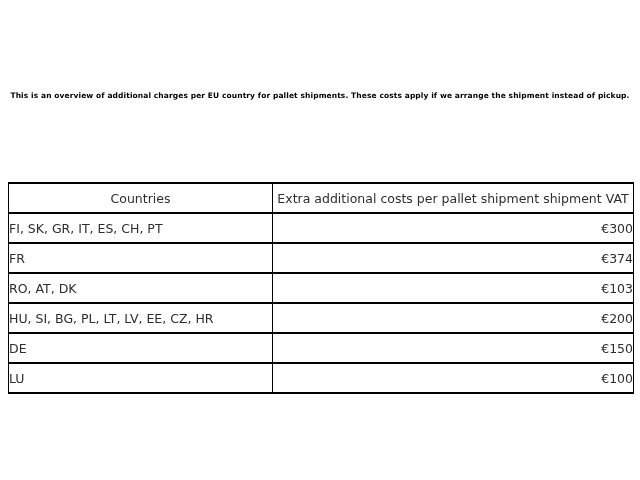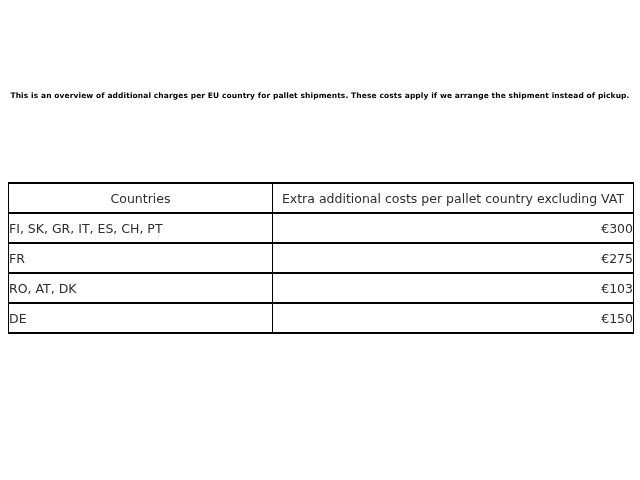--- a/index.html
+++ b/index.html
@@ -73,36 +73,44 @@
   <div class="intro">This is an overview of additional charges per EU country for pallet shipments. These costs apply if we arrange the shipment instead of pickup.</div>
 
   <table class="costs">
     <colgroup>
       <col style="width:264px">
       <col style="width:361px">
     </colgroup>
     <thead>
       <tr>
         <th>Countries</th>
-        <th>Extra additional costs per pallet country excluding VAT</th>
+        <th>Extra additional costs per pallet shipment shipment VAT</th>
       </tr>
     </thead>
     <tbody>
       <tr>
         <td class="countries-cell">FI, SK, GR, IT, ES, CH, PT</td>
         <td class="cost-cell">€300</td>
       </tr>
       <tr>
         <td class="countries-cell">FR</td>
-        <td class="cost-cell">€275</td>
+        <td class="cost-cell">€374</td>
       </tr>
       <tr>
         <td class="countries-cell">RO, AT, DK</td>
         <td class="cost-cell">€103</td>
       </tr>
       <tr>
+        <td class="countries-cell">HU, SI, BG, PL, LT, LV, EE, CZ, HR</td>
+        <td class="cost-cell">€200</td>
+      </tr>
+      <tr>
         <td class="countries-cell">DE</td>
         <td class="cost-cell">€150</td>
+      </tr>
+      <tr>
+        <td class="countries-cell">LU</td>
+        <td class="cost-cell">€100</td>
       </tr>
     </tbody>
   </table>
 
 </div>
 
 </body></html>

